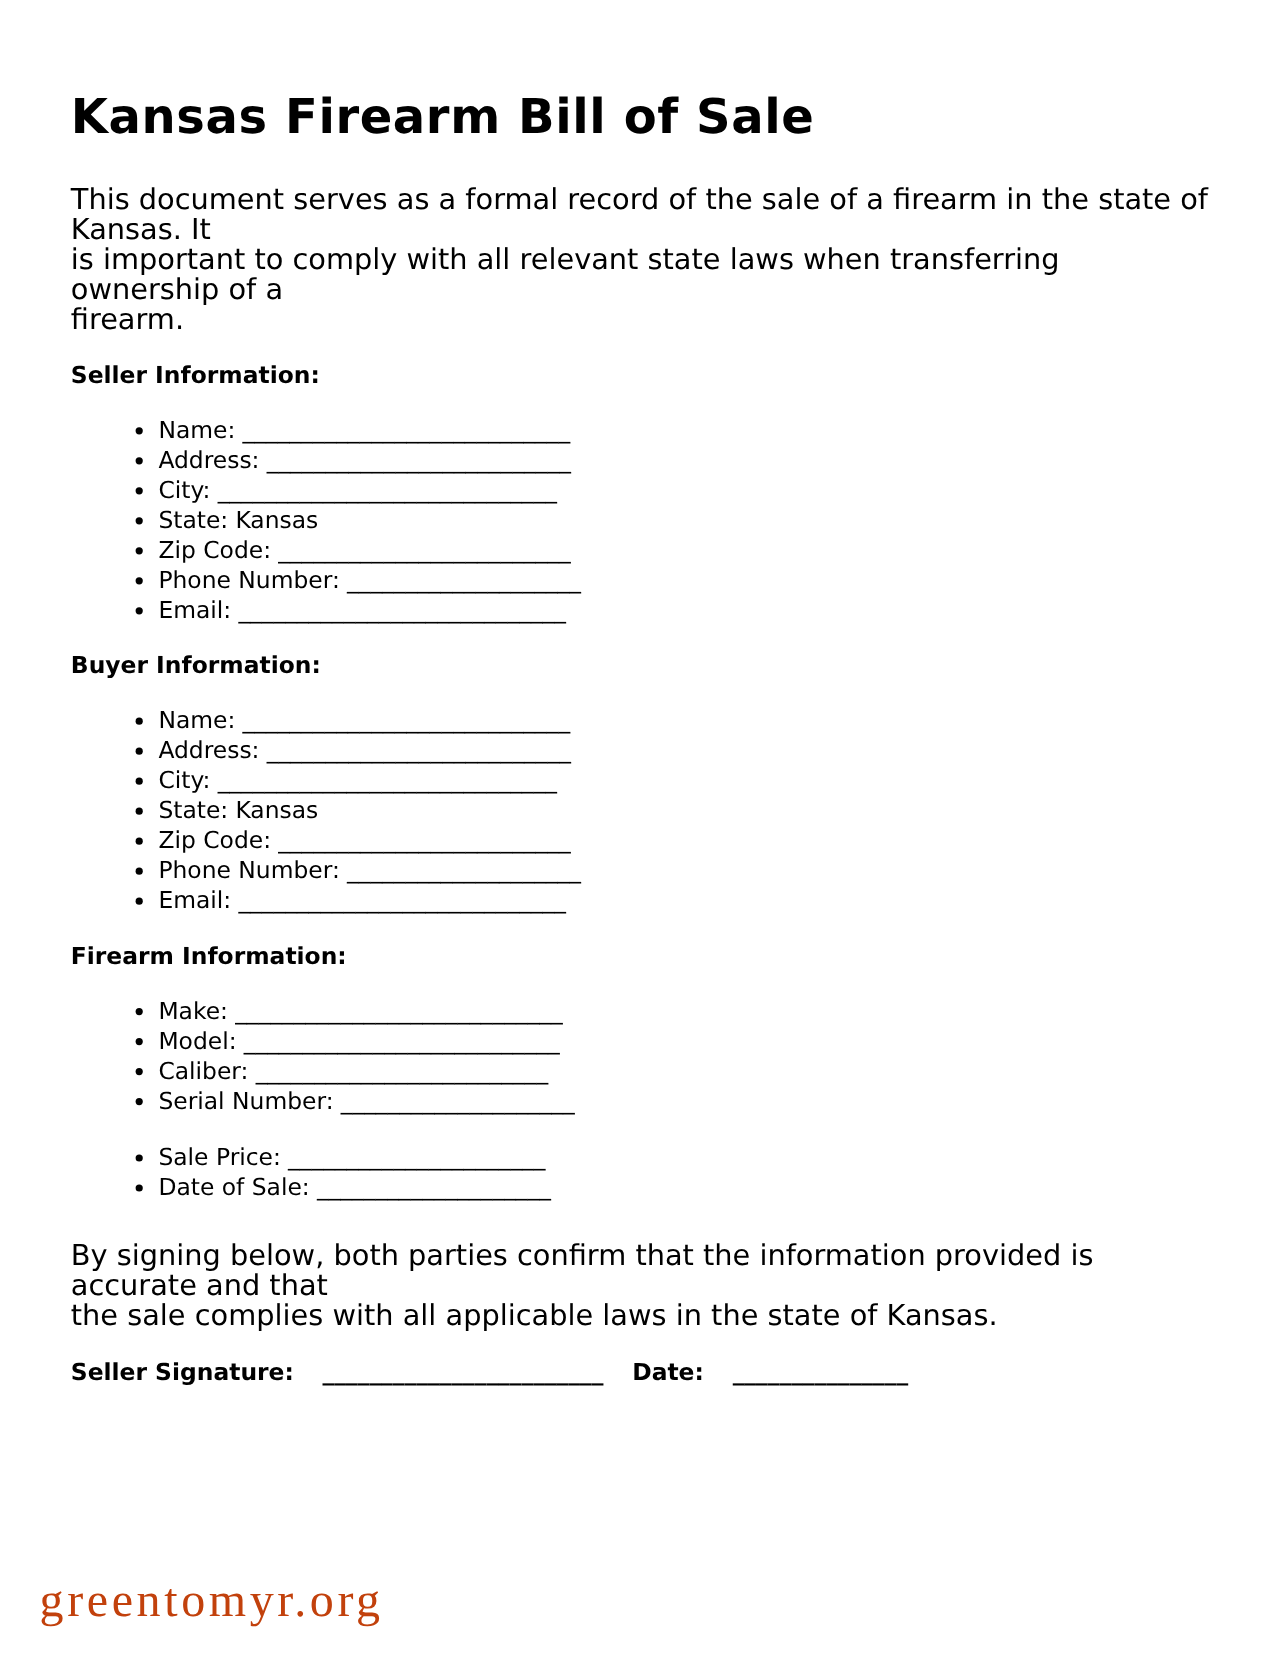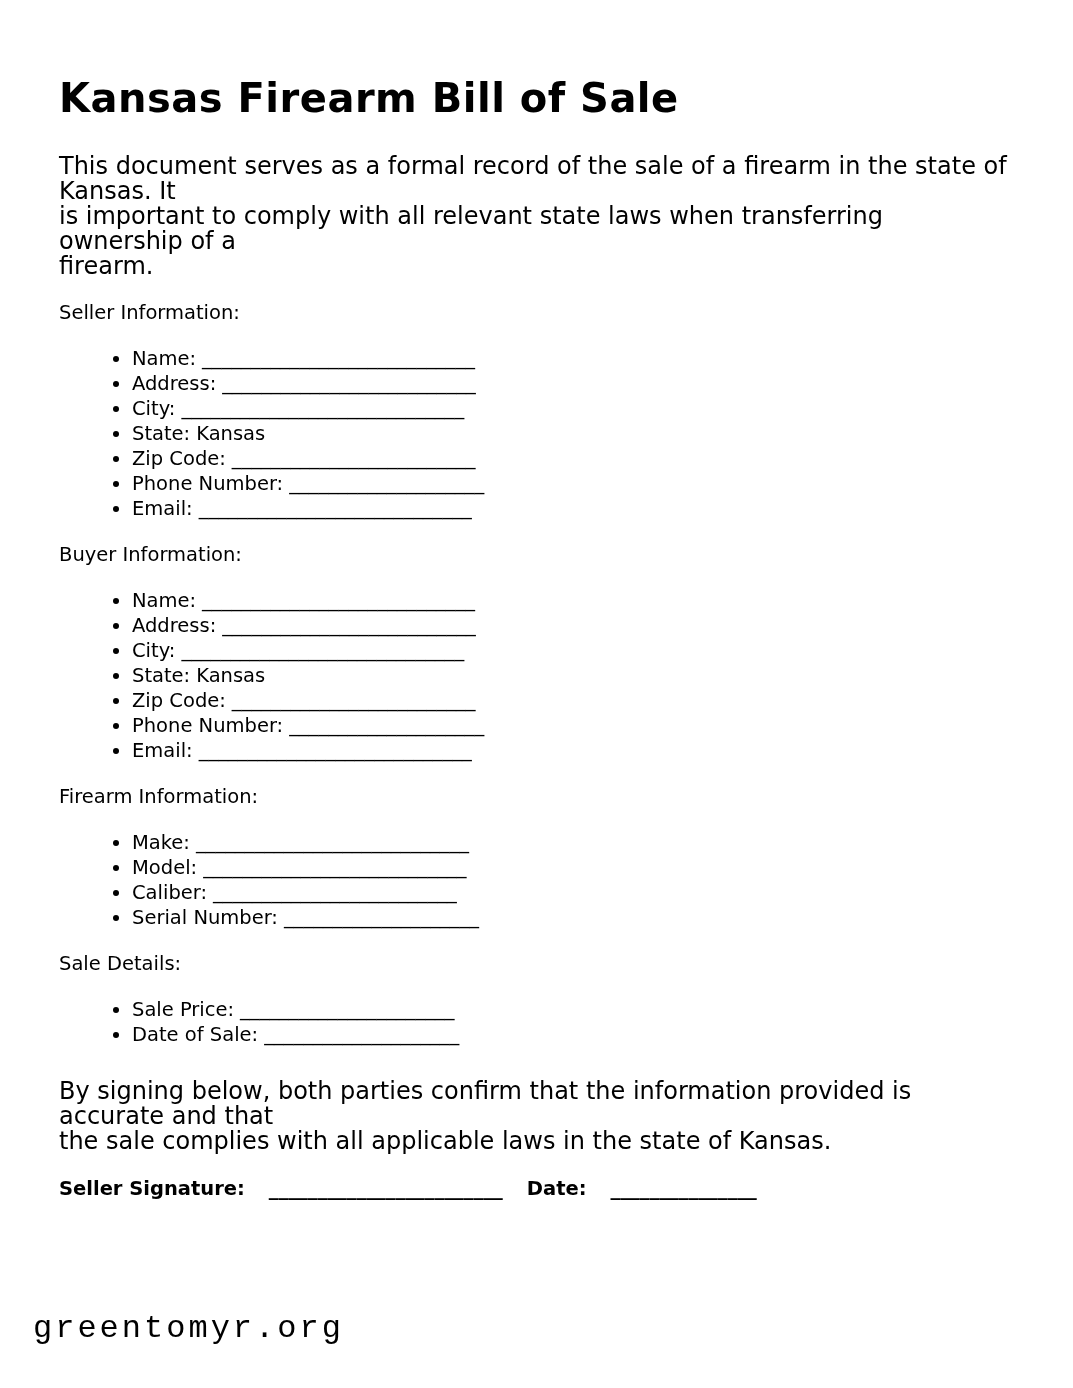--- a/index.html
+++ b/index.html
@@ -25,21 +25,21 @@
     font-size: 24px;
     line-height: 25px;
     margin: 32px 0 22px 0;
     white-space: pre-line;
     max-width: 950px;
   }
   h3.sec-heading {
     font-size: 19.5px;
     line-height: 23px;
     margin: 22px 0 22px 0;
-    font-weight: normal;
+    font-weight: bold;
   }
   ul.field-list {
     margin: 22px 0 22px 0;
     padding-left: 53px;
     list-style: disc;
   }
   ul.field-list li {
     font-size: 19.5px;
     line-height: 25px;
     margin-left: 20px;
@@ -54,24 +54,24 @@
   .sig-gap { margin-left: 24px; }
   p.note {
     font-size: 19px;
     line-height: 25px;
     margin: 22px 0 0 0;
   }
   .watermark {
     position: absolute;
     left: 33px;
     top: 1310px;
-    font-family: Liberation Mono, monospace;
-    font-size: 32px;
+    font-family: Liberation Serif, serif;
+    font-size: 40px;
     letter-spacing: 3px;
-    color: #000000;
+    color: #c2410c;
     font-weight: normal;
   }
 </style>
 </head>
 <body>
 
 <div class="page">
 
   <h1 class="doc-title">Kansas Firearm Bill of Sale</h1>
 
@@ -102,21 +102,20 @@
   </ul>
 
   <h3 class="sec-heading">Firearm Information:</h3>
   <ul class="field-list">
     <li><span>Make:</span><span class="field-line">____________________________</span></li>
     <li><span>Model:</span><span class="field-line">___________________________</span></li>
     <li><span>Caliber:</span><span class="field-line">_________________________</span></li>
     <li><span>Serial Number:</span><span class="field-line">____________________</span></li>
   </ul>
 
-  <h3 class="sec-heading">Sale Details:</h3>
   <ul class="field-list">
     <li><span>Sale Price:</span><span class="field-line">______________________</span></li>
     <li><span>Date of Sale:</span><span class="field-line">____________________</span></li>
   </ul>
 
   <p class="para">By signing below, both parties confirm that the information provided is accurate and that
 the sale complies with all applicable laws in the state of Kansas.</p>
 
   <p class="sig-row">
     <span>Seller Signature:</span><span class="sig-gap">________________________</span><span class="sig-gap">Date:</span><span class="sig-gap">_______________</span>

